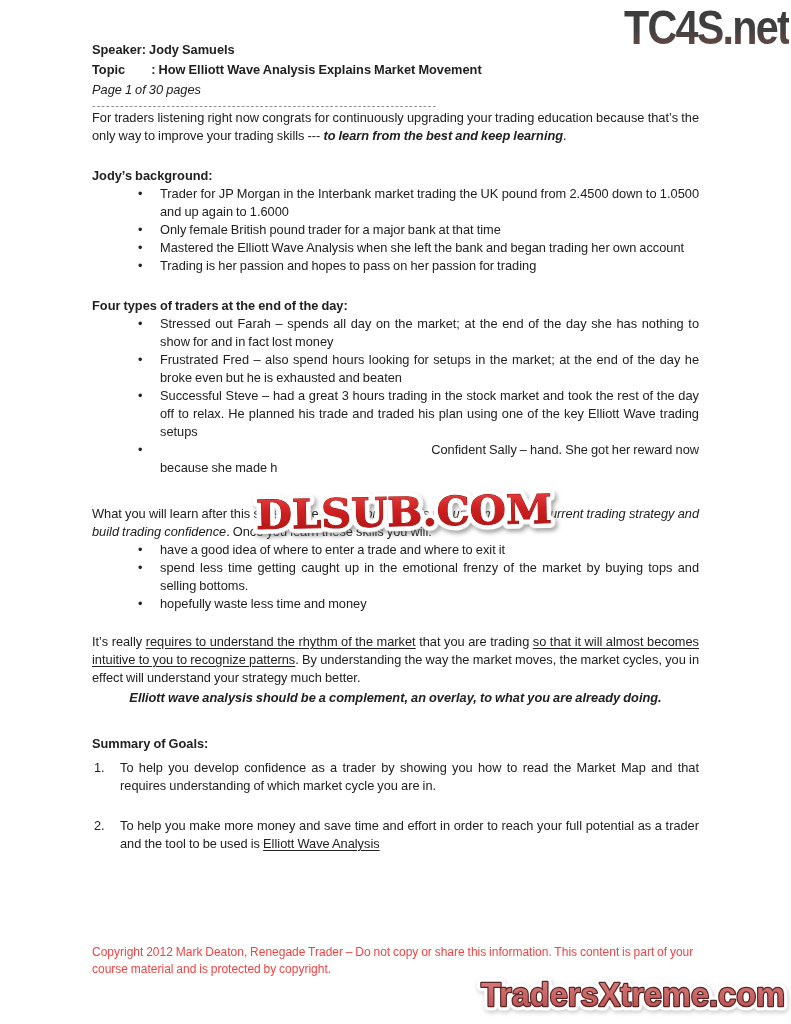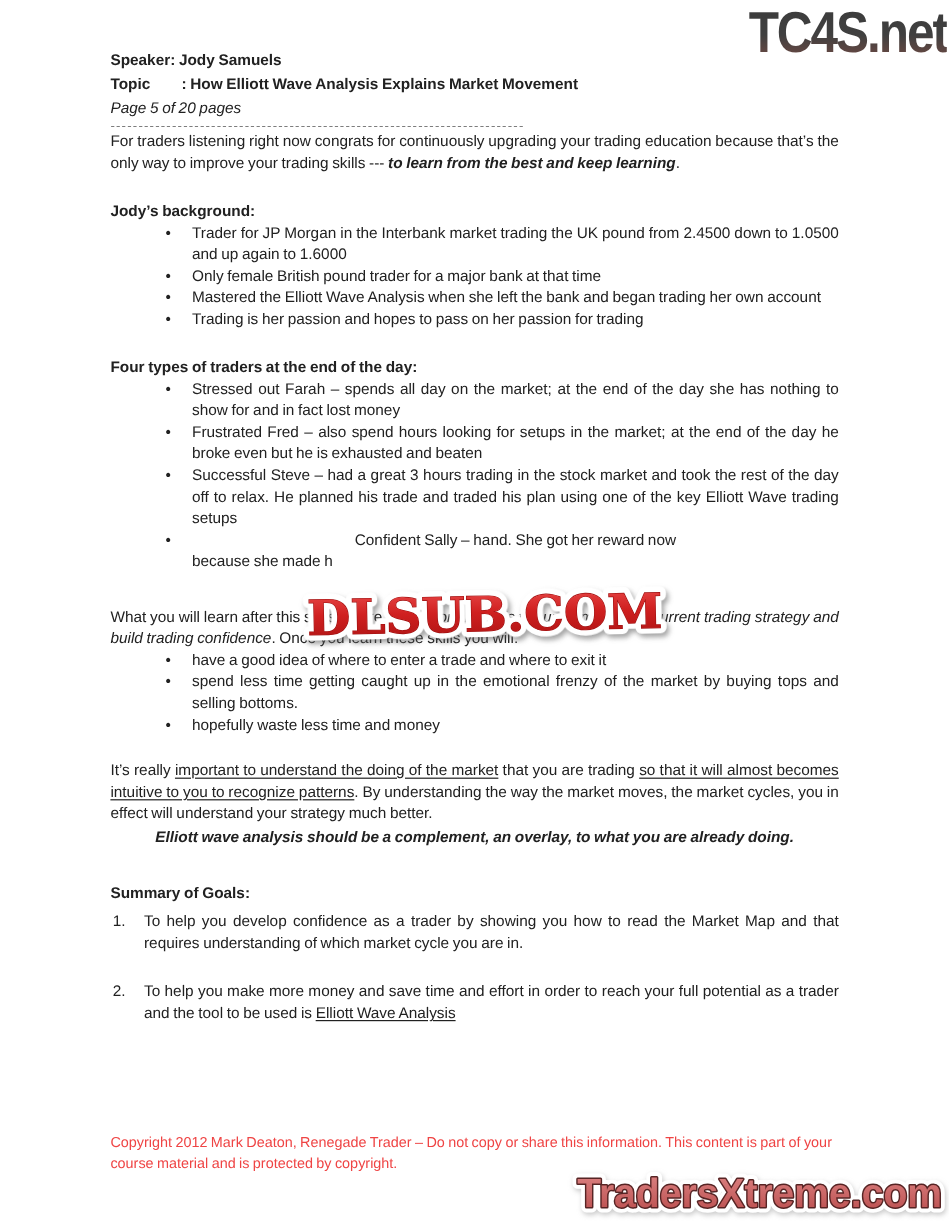--- a/index.html
+++ b/index.html
@@ -28,21 +28,21 @@
   .it { font-style:italic; }
 
   .sec-heading { font-weight:bold; margin-top:22px; }
   .mt36 { }
   .mt28 { margin-top:28px; }
 
   .bullets { }
   .bullet { position:relative; padding-left:68px; text-align:justify; }
   .bullet::before { content:"•"; position:absolute; left:46px; top:0; }
 
-  .sally-l1 { display:flex; justify-content:center; }
+  .sally-l1 { display:flex; justify-content:flex-end; }
   .rhythm { margin-top:20px; }
   .overlay-note { margin-top:2px; font-weight:bold; font-style:italic; text-align:center; }
   .goals-heading { font-weight:bold; margin-top:28px; }
   .goal { display:flex; margin-top:6px; }
   .goal2 { margin-top:22px; }
   .goal-num { flex:none; width:28px; padding-left:2px; box-sizing:border-box; }
   .goal-text { flex:1; text-align:justify; }
   u { text-underline-offset:2px; }
 
   .footer {
@@ -69,21 +69,21 @@
 
 <div class="page">
 
   <div class="tc4s">TC4S.net</div>
 
   <div class="content">
 
     <div class="hdr">
       <div class="bold">Speaker: Jody Samuels</div>
       <div class="bold"><span>Topic</span><span class="topic-gap"></span><span>: How Elliott Wave Analysis Explains Market Movement</span></div>
-      <div class="pageline">Page 5 of 20 pages</div>
+      <div class="pageline">Page 1 of 30 pages</div>
     </div>
     <div class="separator">----------------------------------------------------------------------------------------------------</div>
 
     <p class="intro"><span>For traders listening right now congrats for continuously upgrading your trading education because that’s the only way to improve your trading skills --- </span><span class="bi">to learn from the best and keep learning</span><span>.</span></p>
 
     <div class="sec-heading">Jody’s background:</div>
     <div class="bullets">
       <div class="bullet">Trader for JP Morgan in the Interbank market trading the UK pound from 2.4500 down to 1.0500 and up again to 1.6000</div>
       <div class="bullet">Only female British pound trader for a major bank at that time</div>
       <div class="bullet">Mastered the Elliott Wave Analysis when she left the bank and began trading her own account</div>
@@ -104,21 +104,21 @@
       </div>
     </div>
 
     <p class="mt28"><span>What you will learn after this session are </span><span class="it">few important skills to supplement your current trading strategy and build trading confidence</span><span>. Once you learn these skills you will:</span></p>
     <div class="bullets">
       <div class="bullet">have a good idea of where to enter a trade and where to exit it</div>
       <div class="bullet">spend less time getting caught up in the emotional frenzy of the market by buying tops and selling bottoms.</div>
       <div class="bullet">hopefully waste less time and money</div>
     </div>
 
-    <p class="rhythm"><span>It’s really </span><u>important to understand the doing of the market</u><span> that you are trading </span><u>so that it will almost becomes intuitive to you to recognize patterns</u><span>. By understanding the way the market moves, the market cycles, you in effect will understand your strategy much better.</span></p>
+    <p class="rhythm"><span>It’s really </span><u>requires to understand the rhythm of the market</u><span> that you are trading </span><u>so that it will almost becomes intuitive to you to recognize patterns</u><span>. By understanding the way the market moves, the market cycles, you in effect will understand your strategy much better.</span></p>
 
     <p class="overlay-note">Elliott wave analysis should be a complement, an overlay, to what you are already doing.</p>
 
     <div class="goals-heading">Summary of Goals:</div>
     <div class="goal">
       <div class="goal-num">1.</div>
       <div class="goal-text"><span>To help you develop confidence as a trader by showing you how to read the Market Map and that requires understanding of which market cycle you are in.</span><u></u><span></span></div>
     </div>
     <div class="goal goal2">
       <div class="goal-num">2.</div>

